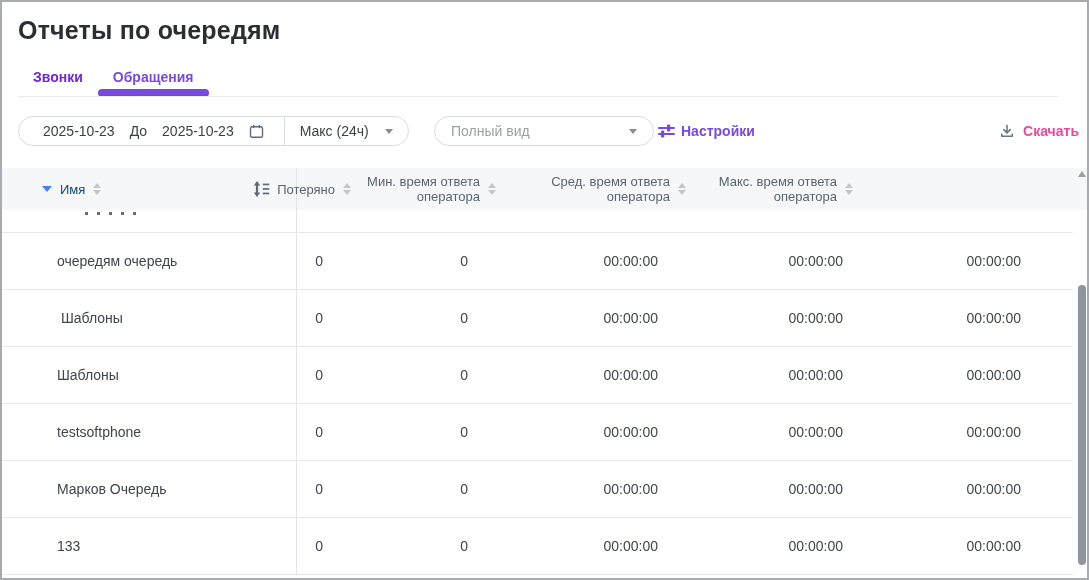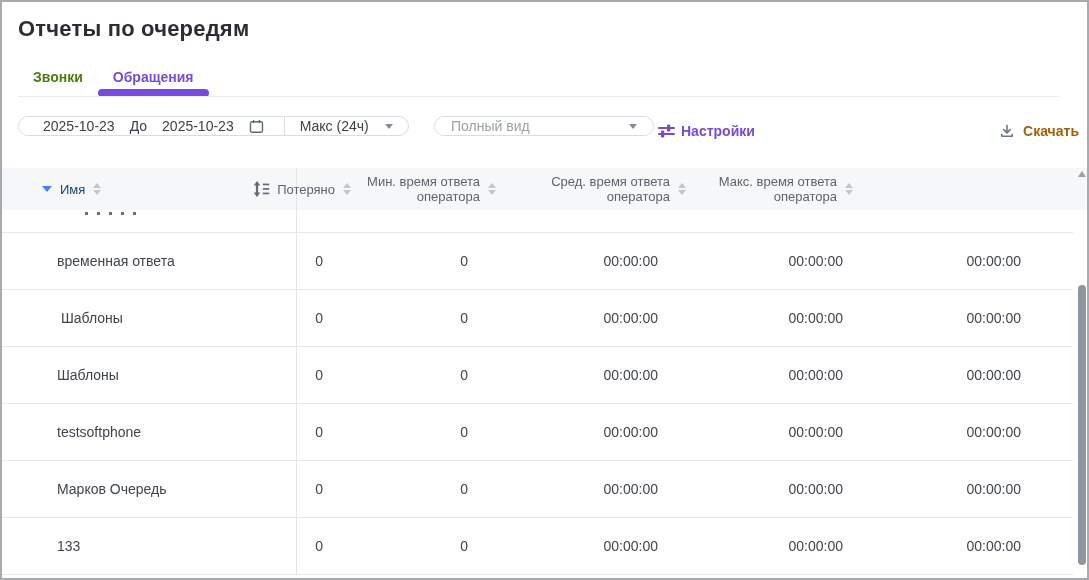--- a/index.html
+++ b/index.html
@@ -4,36 +4,36 @@
 <style>
   * { margin:0; padding:0; box-sizing:border-box; }
   body { background:#fff; font-family:"Liberation Sans","DejaVu Sans",sans-serif; }
   .window{
     position:relative; width:1089px; height:580px;
     border:2px solid #a7abaf; background:#fff; overflow:hidden;
   }
   
   .page-title{
     position:absolute; left:16px; top:14px;
-    font-size:22px; font-weight:700; color:#2a2e34; letter-spacing:.2px;
+    font-size:25px; font-weight:700; color:#2a2e34; letter-spacing:.2px;
   }
   .tabs{ position:absolute; left:16px; top:56px; display:flex; height:38px; }
   .tab{
     position:relative; padding:0 15px; line-height:38px;
-    font-size:14px; font-weight:600; color:#4d7c0f; cursor:pointer; white-space:nowrap;
+    font-size:14px; font-weight:600; color:#6d28d9; cursor:pointer; white-space:nowrap;
   }
   .tab.active{ color:#7849dd; }
   .tab.active::after{
     content:""; position:absolute; left:0; right:0; bottom:-1px;
     height:8px; border-radius:4px; background:#7849dd;
   }
   .tabs-line{ position:absolute; left:16px; right:28px; top:94px; height:1px; background:#e9ebee; }
 
   
-  .pill{ border:1px solid #d9dce0; border-radius:16px; background:#fff; height:20px; }
+  .pill{ border:1px solid #d9dce0; border-radius:16px; background:#fff; height:30px; }
   .pill-group{
     position:absolute; left:16px; top:114px; width:391px;
     display:flex; align-items:stretch;
   }
   .date-section{ display:flex; align-items:center; gap:15px; padding:0 20px 0 24px; }
   .date-value{ font-size:14px; color:#3b4148; cursor:text; }
   .date-sep{ font-size:14px; color:#3b4148; }
   .group-divider{ width:1px; background:#d9dce0; }
   .interval-section{ flex:1; display:flex; align-items:center; justify-content:space-between; padding:0 15px; cursor:pointer; }
   .interval-label{ font-size:14px; color:#3b4148; }
@@ -48,21 +48,21 @@
   }
   .settings-btn{
     position:absolute; left:656px; top:114px; height:30px;
     display:flex; align-items:center; gap:6px; cursor:pointer;
   }
   .settings-btn .label{ font-size:14px; font-weight:600; color:#7849dd; }
   .download-btn{
     position:absolute; right:8px; top:114px; height:30px;
     display:flex; align-items:center; gap:8px; cursor:pointer;
   }
-  .download-btn .label{ font-size:14px; font-weight:600; color:#a16207; }
+  .download-btn .label{ font-size:14px; font-weight:600; color:#ec4899; }
 
   
   .grid-cols{ display:grid; grid-template-columns:295px 68px 145px 190px 185px 1fr; }
   .thead{
     position:absolute; left:0; top:166px; width:1085px; height:42px;
     background:#f6f7f9;
   }
   .th{
     display:flex; align-items:center; justify-content:flex-end; gap:8px;
     padding-right:14px; font-size:13px; color:#5b646e; cursor:pointer;
@@ -233,21 +233,21 @@
         </div>
       <div class="cell"></div>
       <div class="cell"></div>
       <div class="cell"></div>
       <div class="cell"></div>
       <div class="cell last"></div>
     </div>
 
     <div class="trow grid-cols">
       <div class="cell name">
-          <span>временная ответа</span>
+          <span>очередям очередь</span>
         </div>
       <div class="cell">0</div>
       <div class="cell">0</div>
       <div class="cell">00:00:00</div>
       <div class="cell">00:00:00</div>
       <div class="cell last">00:00:00</div>
     </div>
 
     <div class="trow grid-cols">
       <div class="cell name">

